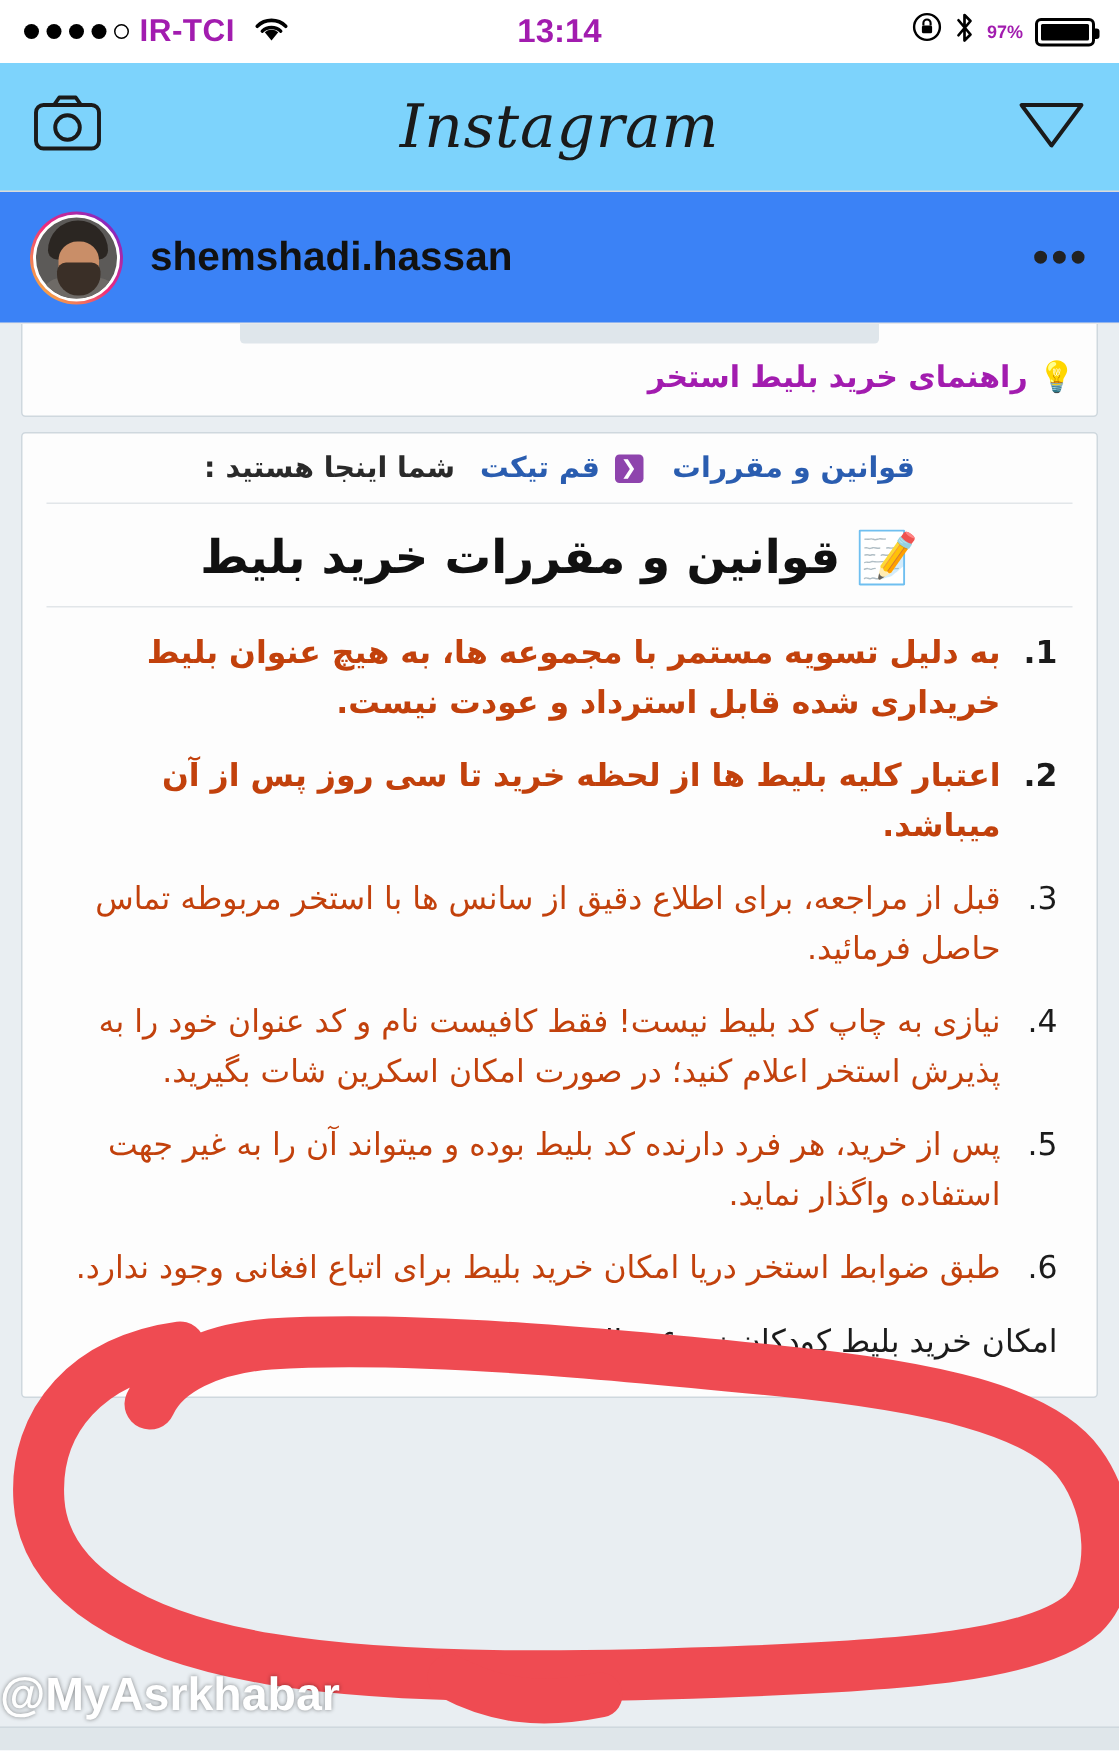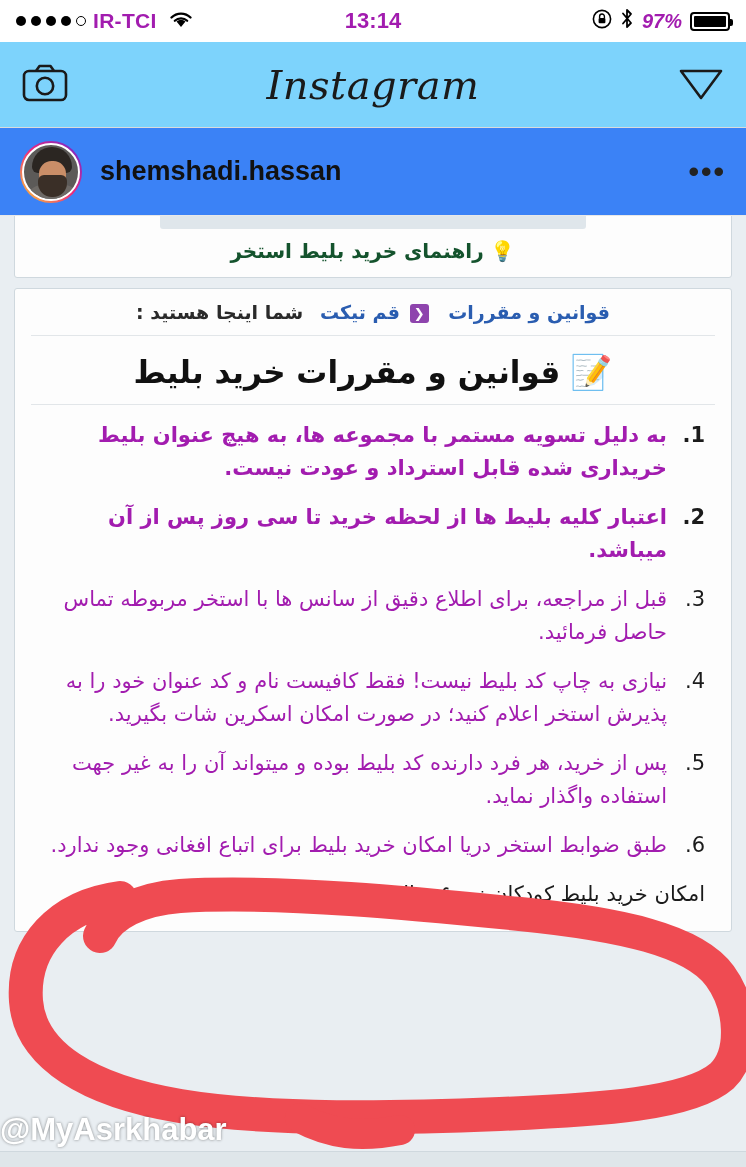--- a/index.html
+++ b/index.html
@@ -29,21 +29,21 @@
   .carrier { font-size: 21px; font-weight: 600; letter-spacing: .3px; }
   .wifi { margin-left: 4px; display: inline-block; }
   .status-center {
     position: absolute; left: 0; right: 0; text-align: center;
     font-size: 22px; font-weight: 600;
   }
   .status-right {
     margin-left: auto; display: flex; align-items: center; gap: 8px;
     font-size: 20px; font-weight: 600; z-index: 2;
   }
-  .battery-pct { font-size: 20px; font-weight: 600; font-style: italic; }
+  .battery-pct { font-size: 12px; font-weight: 600; }
   .battery {
     width: 40px; height: 19px; border: 2px solid #000; border-radius: 4px;
     position: relative; display: inline-block;
   }
   .battery::after {
     content: ""; position: absolute; right: -5px; top: 5px;
     width: 3px; height: 7px; background: #000; border-radius: 0 2px 2px 0;
   }
   .battery .fill {
     position: absolute; left: 2px; top: 2px; bottom: 2px; width: 90%;
@@ -131,22 +131,22 @@
     margin-top: -14px;
     padding: 10px 14px 14px;
     text-align: center;
   }
   .faded-line {
     height: 16px; background: #d9e2e8; border-radius: 3px;
     width: 62%; margin: 0 auto 10px;
     opacity: .85;
   }
   .guide-link {
-    color: #14532d; font-size: 20px; font-weight: bold;
-    text-align: center;
+    color: #a21caf; font-size: 20px; font-weight: bold;
+    text-align: right;
     font-family: "DejaVu Sans", sans-serif;
   }
 
   .card.main { padding: 12px 16px 20px; }
   .breadcrumb {
     text-align: center;
     font-size: 19px;
     font-weight: bold;
     color: #2a2a2a;
     padding-bottom: 12px;
@@ -181,21 +181,21 @@
     counter-reset: r;
     padding: 0 6px;
   }
   ol.rules li {
     counter-increment: r;
     position: relative;
     padding-right: 42px;
     margin-bottom: 17px;
     font-size: 21px;
     line-height: 1.55;
-    color: #a21caf;
+    color: #c2410c;
     font-family: "DejaVu Sans", sans-serif;
     text-align: right;
   }
   ol.rules li::before {
     content: counter(r) ".";
     position: absolute;
     right: 4px; top: 0;
     font-size: 21px;
     color: #1b1b1b;
   }

